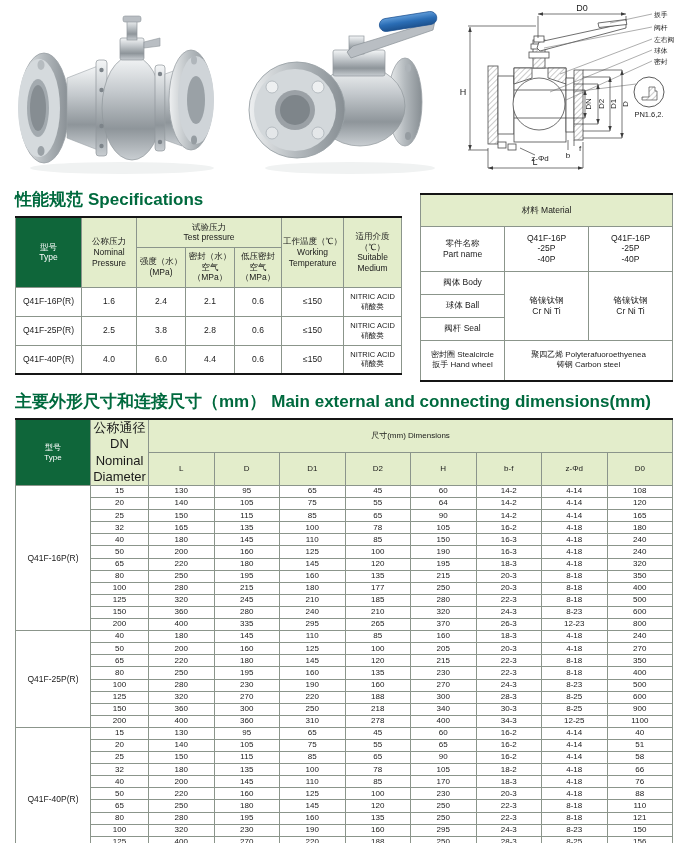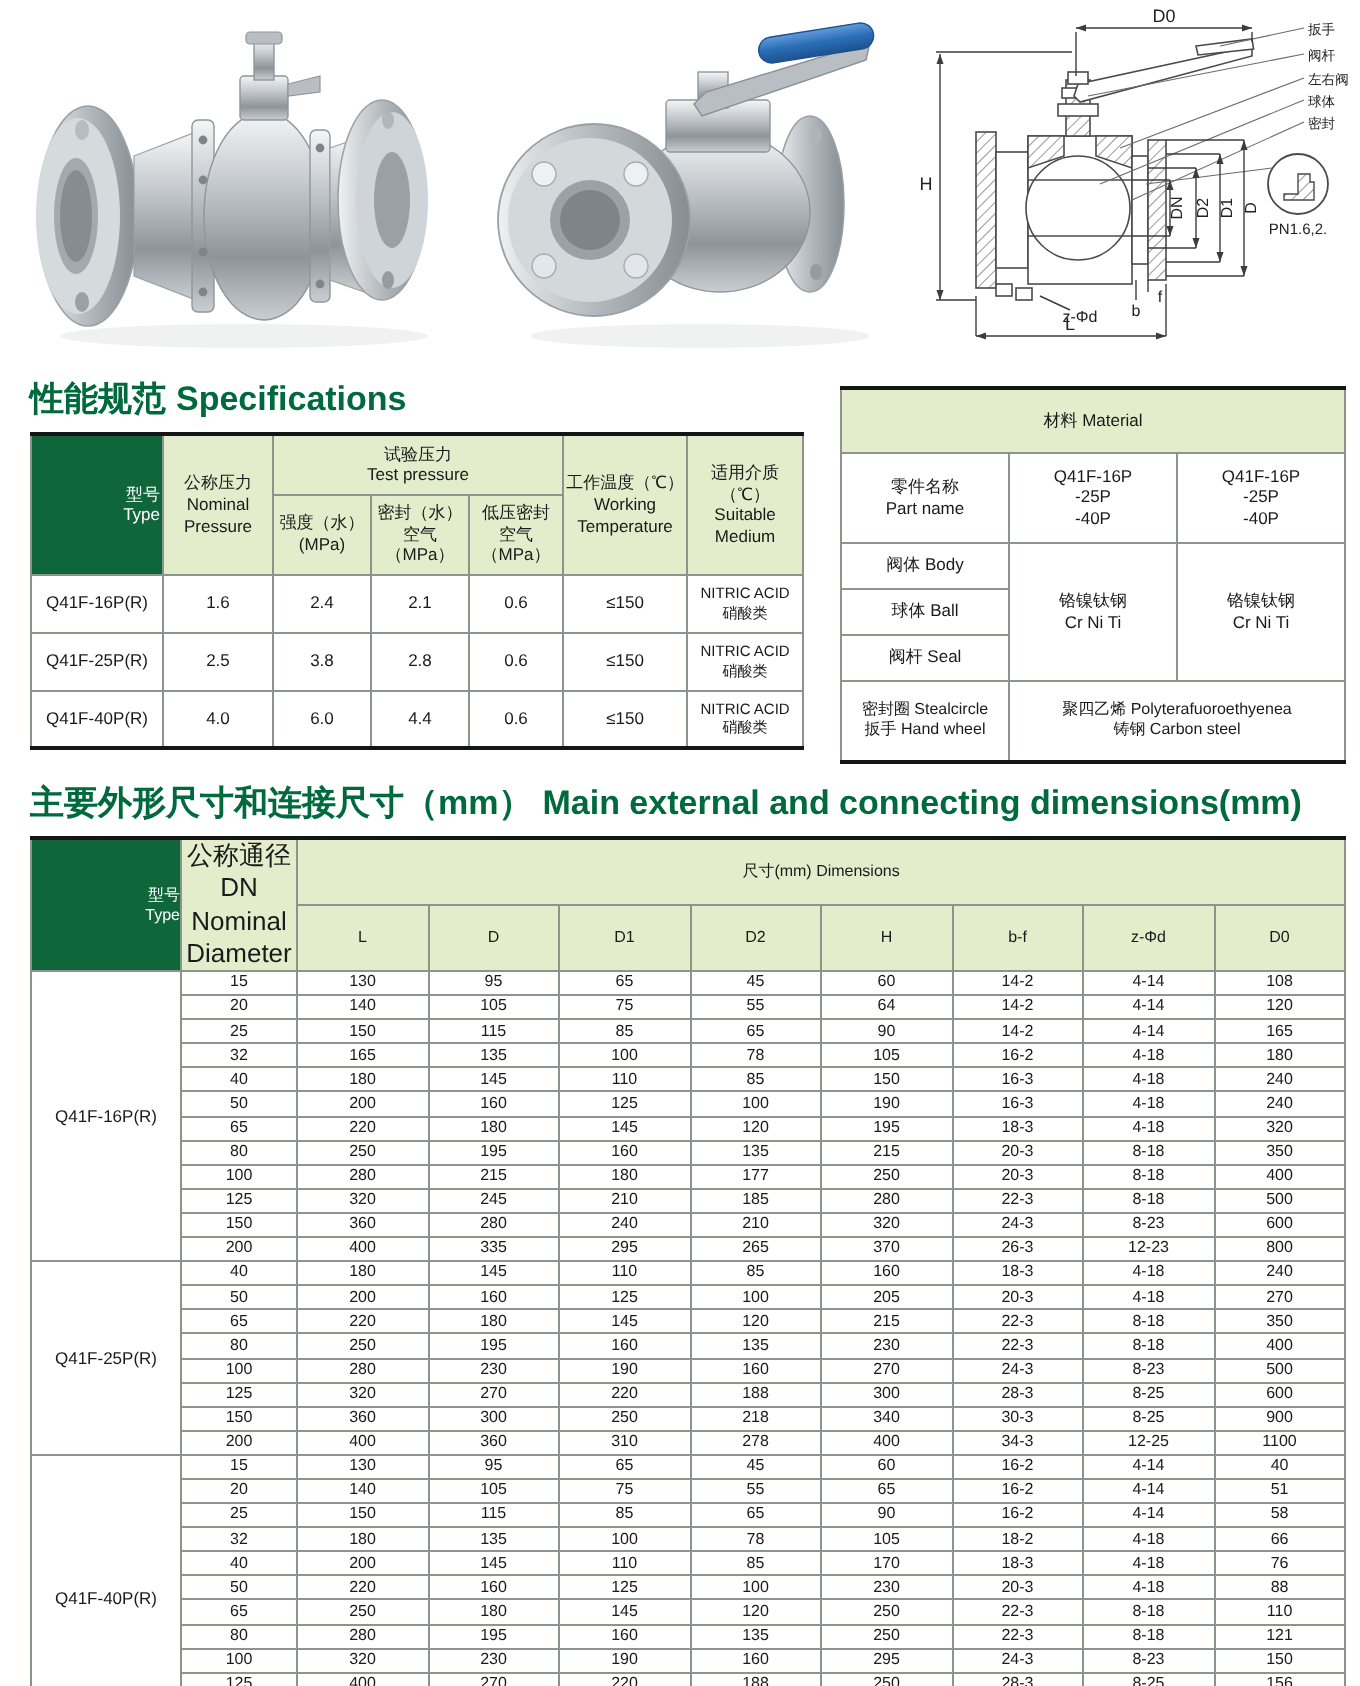--- a/index.html
+++ b/index.html
@@ -14,21 +14,21 @@
     width:680px;height:843px;position:relative;overflow:hidden;
     background:#fff;font-family:"Liberation Sans",sans-serif;color:#1a1a1a;
   }
   .abs{position:absolute;}
   .heading{font-weight:bold;font-size:17px;color:var(--heading-green);white-space:nowrap;letter-spacing:0;}
   .heading .en{margin-left:5px;}
   
   table{border-collapse:collapse;table-layout:fixed;}
   td,th{border:1px solid #8b958b;text-align:center;vertical-align:middle;font-weight:normal;padding:1px;line-height:1.25;}
   .thick-tb{border-top:2px solid #151515;border-bottom:2px solid #151515;}
-  th.dark{background:var(--dark-green);color:#fff;text-align:right;}
+  th.dark{background:var(--dark-green);color:#fff;}
   th.light{background:var(--light-green);}
   
   .spec-table{width:385px;font-size:8.5px;}
   .spec-table .hr1 th{height:30px;}
   .spec-table .hr2 th{height:40px;}
   .spec-table tbody td{height:29px;font-size:8.5px;}
   .spec-table .medium-cell{font-size:7.5px;line-height:1.3;}
   
   .mat-table{width:252px;font-size:8.5px;}
   .mat-table .mh{height:32px;}

